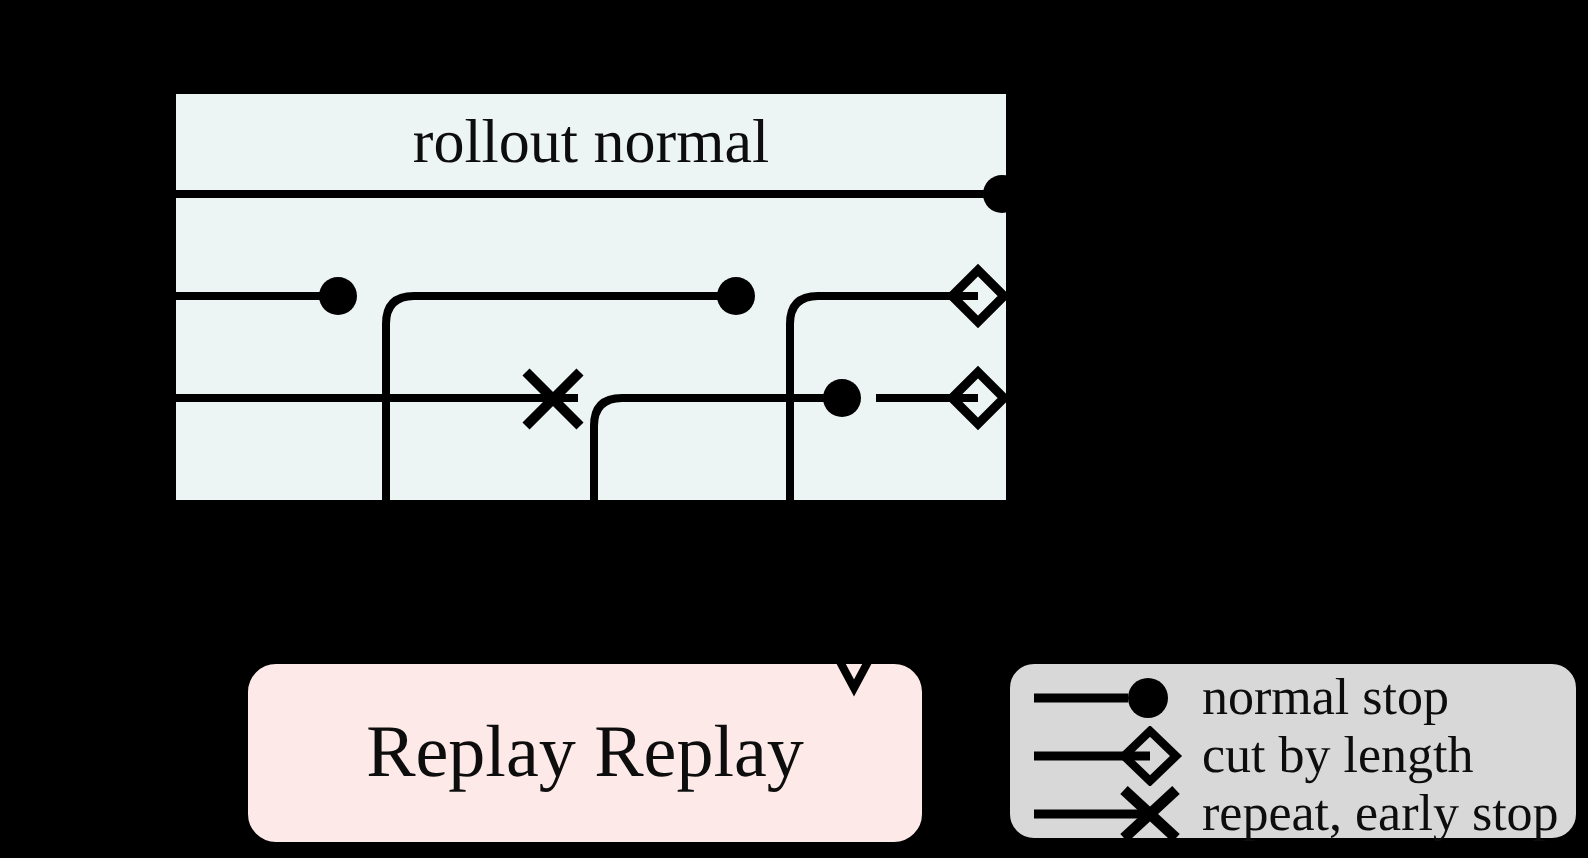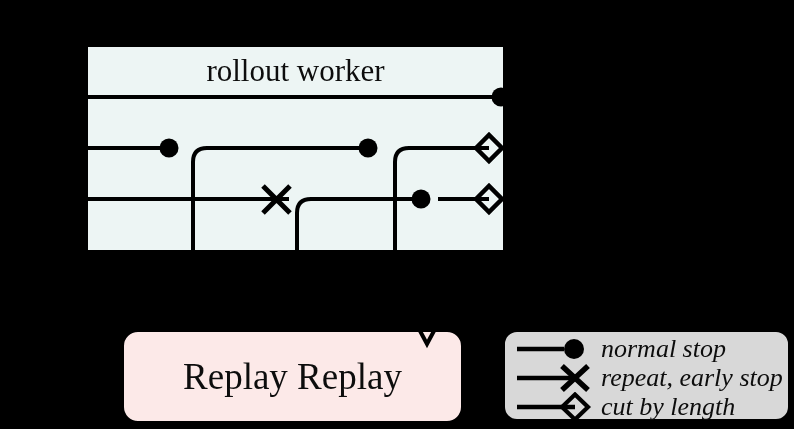--- a/index.html
+++ b/index.html
@@ -70,69 +70,68 @@
     align-items: center;
     height: 29px;
   }
   .legend-symbol { display: block; flex: 0 0 88px; }
   .legend-label {
     font-size: 26px;
     line-height: 1;
     margin-left: 8px;
     white-space: nowrap;
     color: var(--text);
-    font-style: italic;
   }
 
   
   .overlay {
     position: absolute;
     left: 0; top: 0;
     z-index: 5;
     pointer-events: none;
   }
   .overlay .stroke { stroke: var(--ink); fill: none; }
   .overlay .dot { fill: var(--ink); stroke: none; }
   .legend-symbol .stroke { stroke: var(--ink); fill: none; }
   .legend-symbol .dot { fill: var(--ink); stroke: none; }
 </style>
 </head>
 <body>
 
 <div class="canvas">
 
   <div class="rollout-box">
-    <div class="rollout-title">rollout worker</div>
+    <div class="rollout-title">rollout normal</div>
   </div>
 
   <div class="replay-box">
     <div class="replay-title">Replay Replay</div>
   </div>
 
   <div class="legend-box">
     <div class="legend-row">
       <svg class="legend-symbol" width="88" height="30" viewBox="0 0 88 30">
         <line class="stroke" x1="12" y1="15" x2="59" y2="15" stroke-width="4.5"></line>
         <circle class="dot" cx="69" cy="15" r="10"></circle>
       </svg>
       <span class="legend-label">normal stop</span>
     </div>
     <div class="legend-row">
       <svg class="legend-symbol" width="88" height="30" viewBox="0 0 88 30">
+        <line class="stroke" x1="12" y1="15" x2="70" y2="15" stroke-width="4.5"></line>
+        <polygon class="stroke" points="57,15 70,2.5 83,15 70,27.5" stroke-width="4.2"></polygon>
+      </svg>
+      <span class="legend-label">cut by length</span>
+    </div>
+    <div class="legend-row">
+      <svg class="legend-symbol" width="88" height="30" viewBox="0 0 88 30">
         <line class="stroke" x1="12" y1="15" x2="68" y2="15" stroke-width="4.5"></line>
         <path class="stroke" d="M57 3 L83 27 M83 3 L57 27" stroke-width="5.5"></path>
       </svg>
       <span class="legend-label">repeat, early stop</span>
-    </div>
-    <div class="legend-row">
-      <svg class="legend-symbol" width="88" height="30" viewBox="0 0 88 30">
-        <line class="stroke" x1="12" y1="15" x2="70" y2="15" stroke-width="4.5"></line>
-        <polygon class="stroke" points="57,15 70,2.5 83,15 70,27.5" stroke-width="4.2"></polygon>
-      </svg>
-      <span class="legend-label">cut by length</span>
     </div>
   </div>
 
   <svg class="overlay" width="794" height="429" viewBox="0 0 794 429">
 
     <line class="stroke" x1="88" y1="97" x2="493" y2="97" stroke-width="4"></line>
     <circle class="dot" cx="501" cy="97" r="9.5"></circle>
 
     <line class="stroke" x1="88" y1="148" x2="160" y2="148" stroke-width="4"></line>
     <circle class="dot" cx="169" cy="148" r="9.5"></circle>

